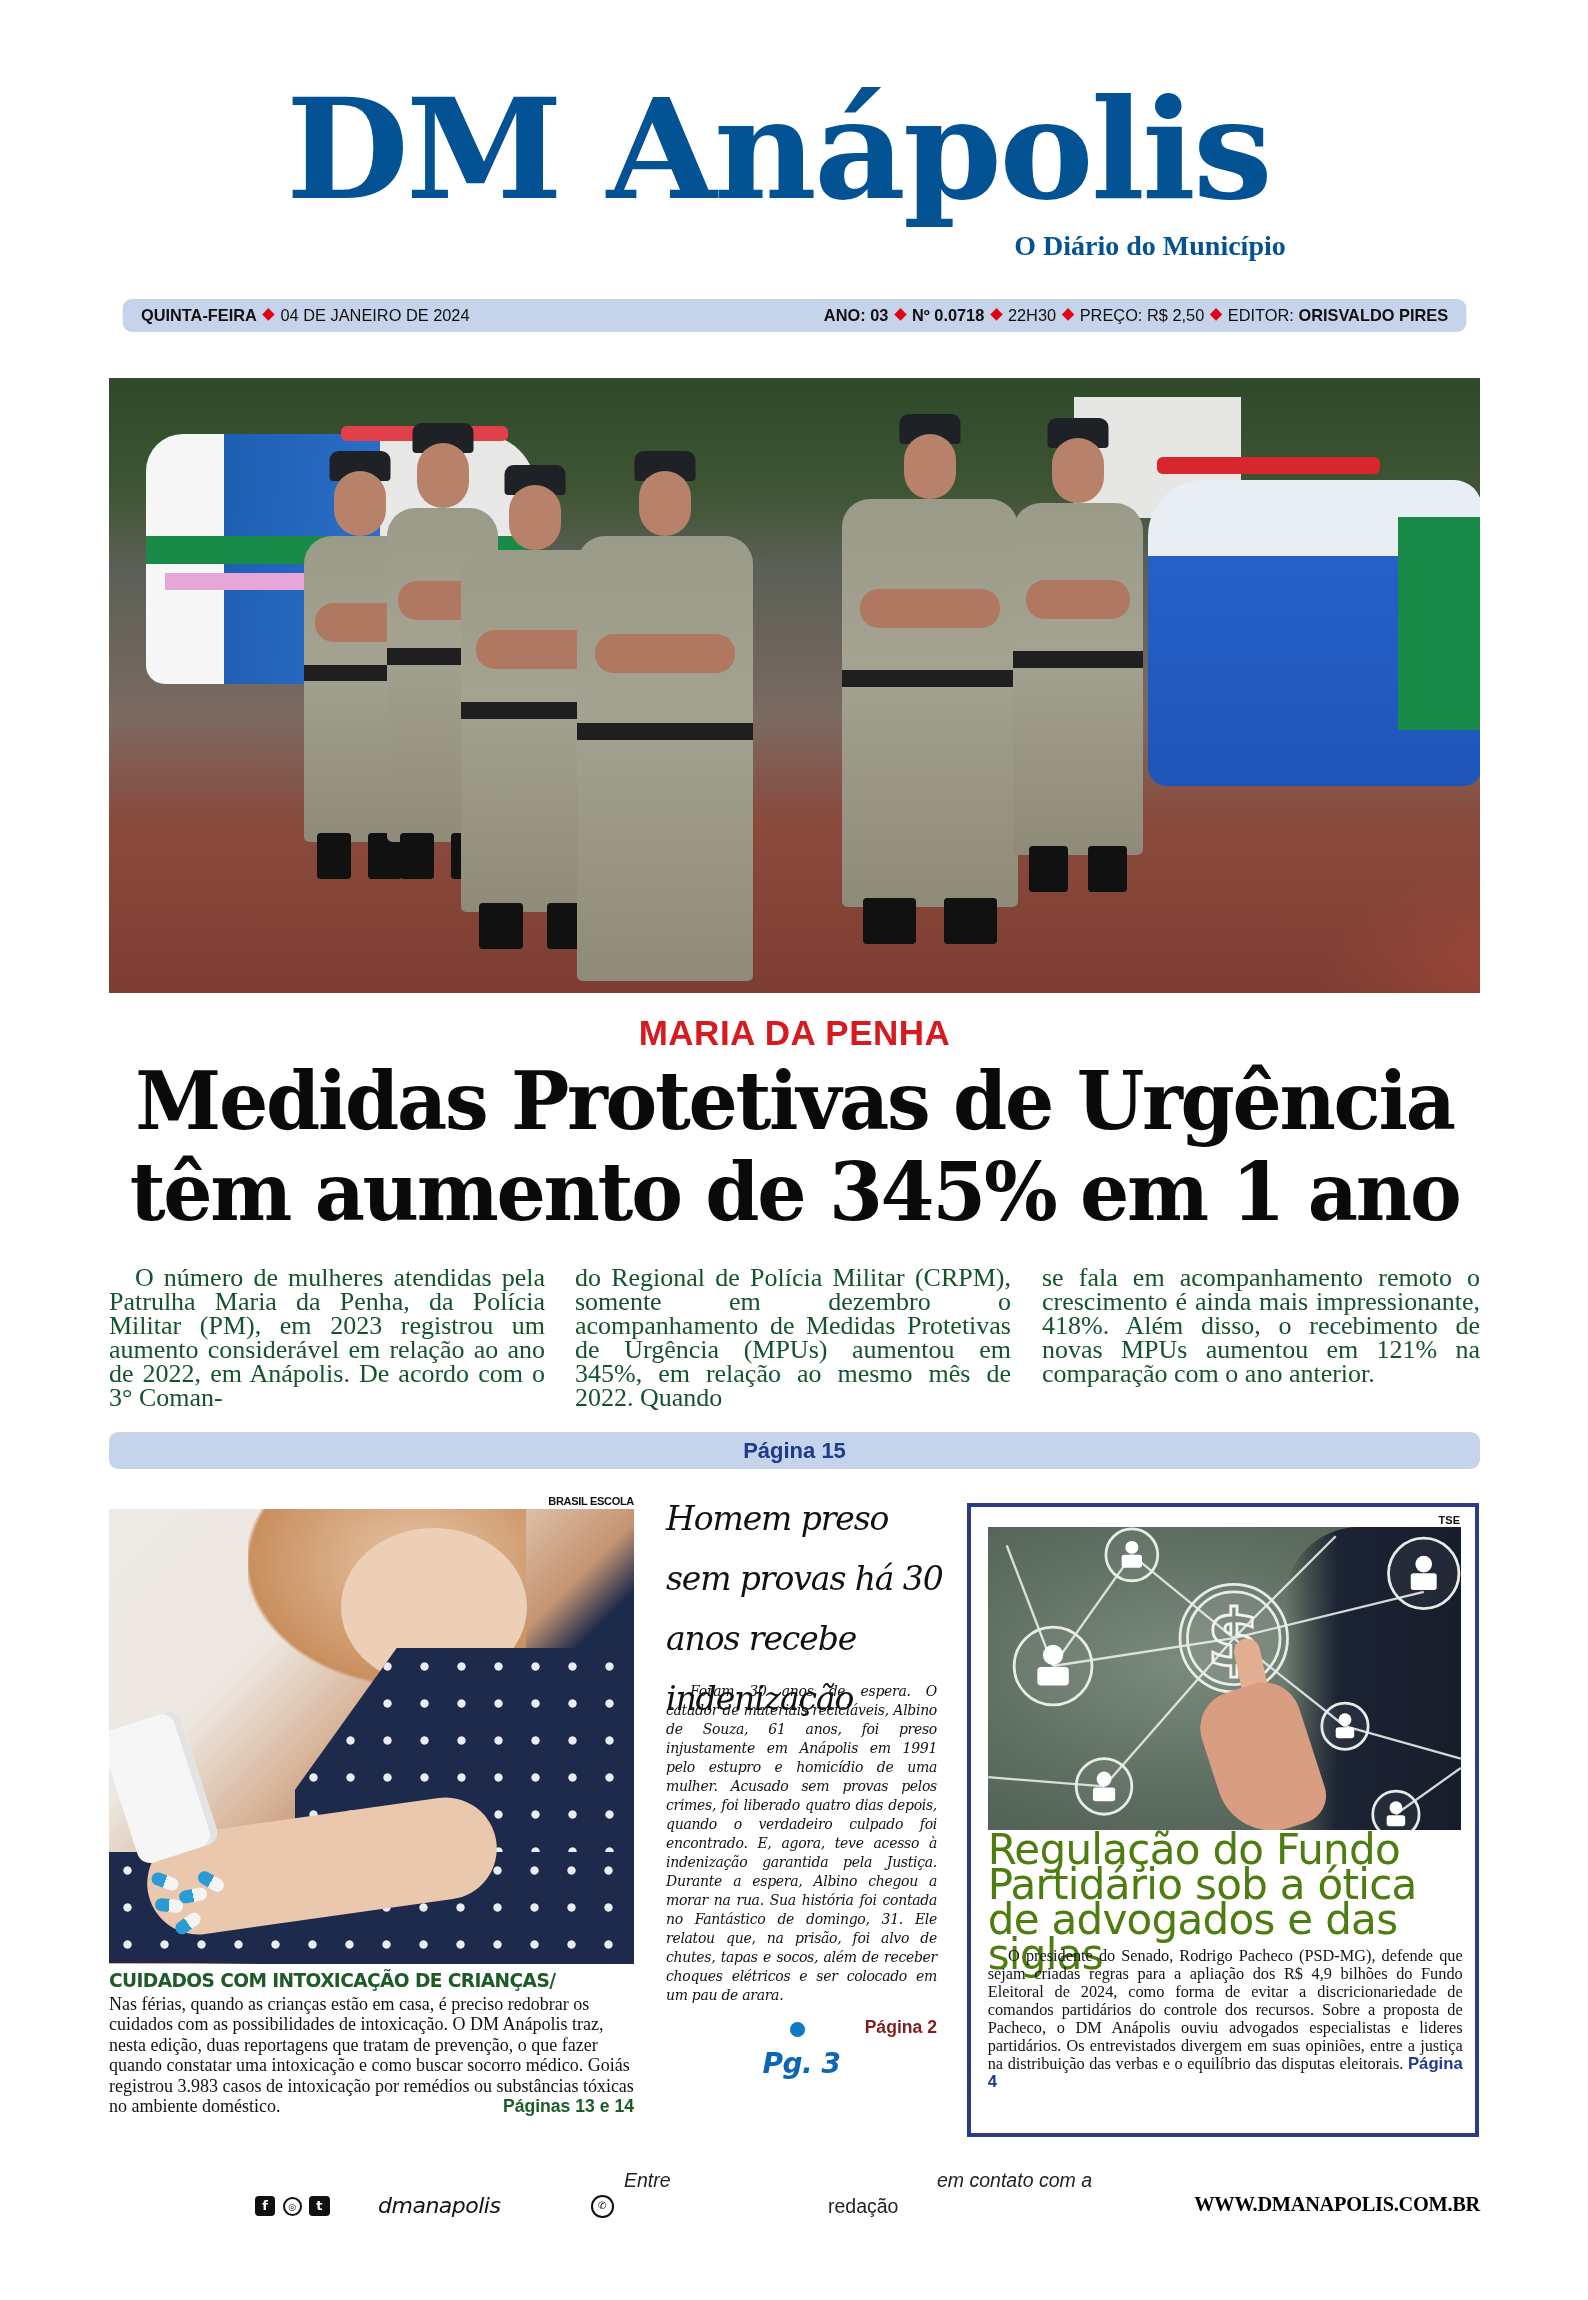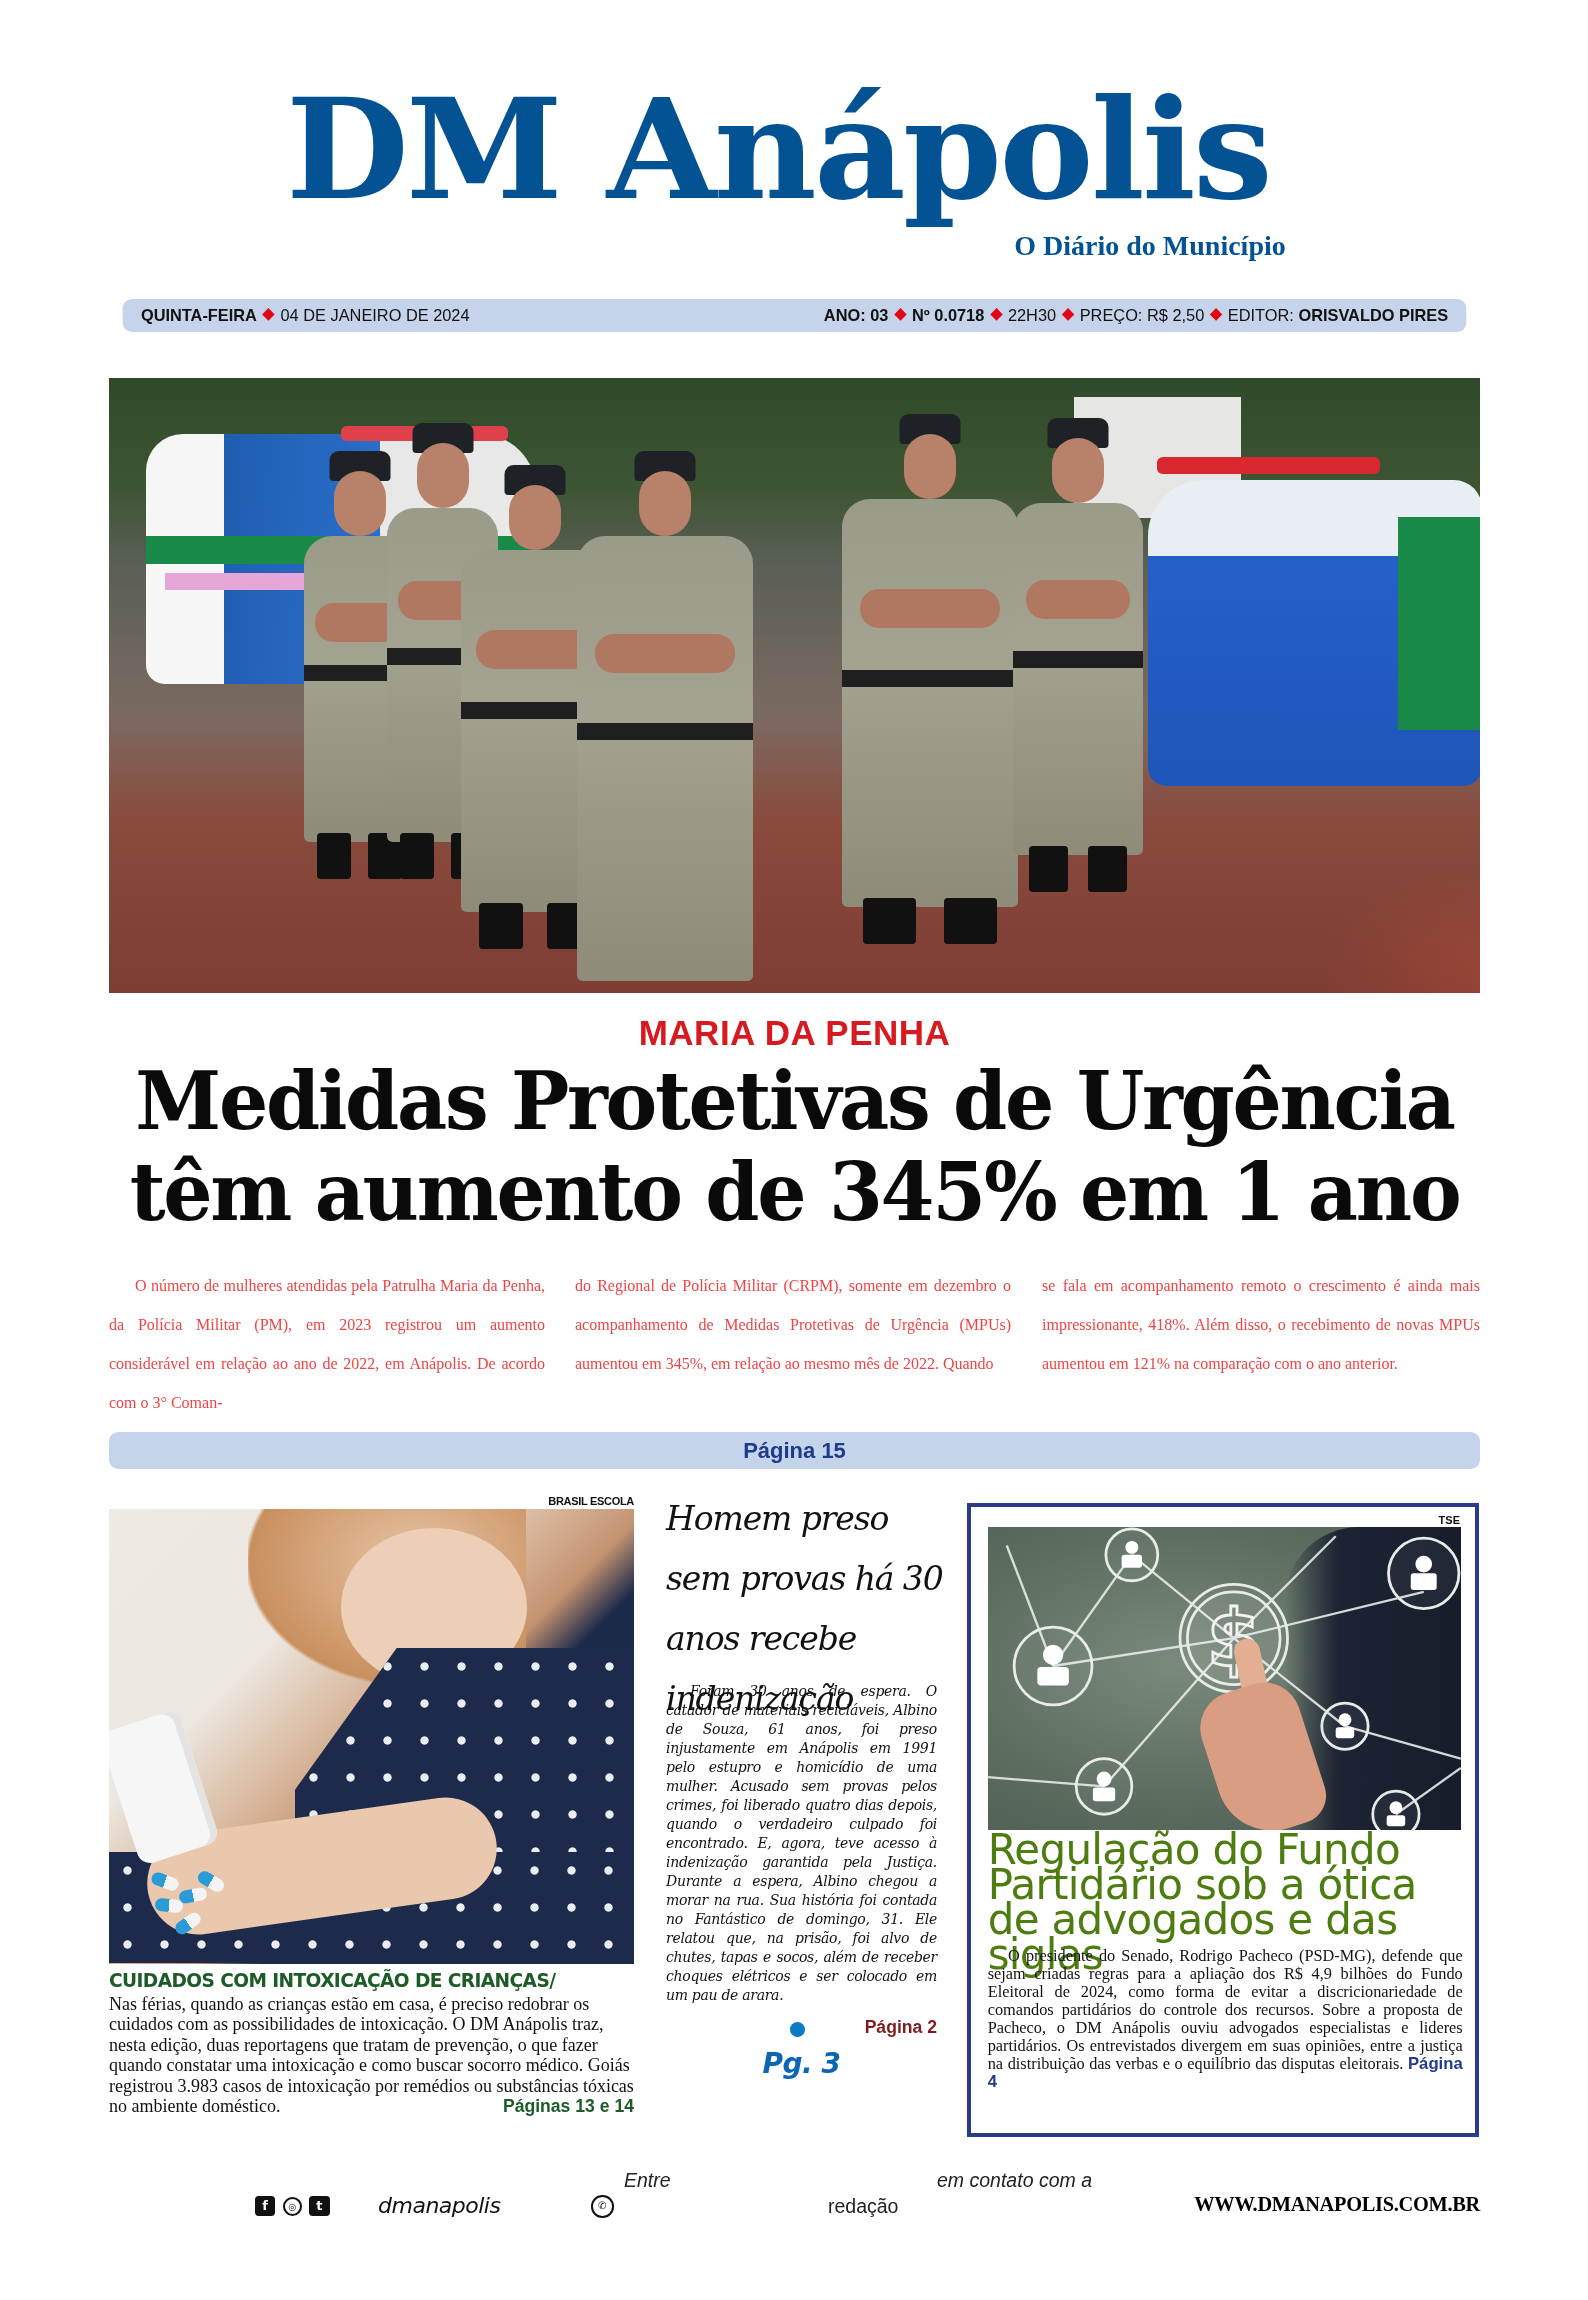--- a/index.html
+++ b/index.html
@@ -35,21 +35,21 @@
   .officer .belt { position: absolute; left: 0; right: 0; top: 42%; height: 16.7px; background: #1f1f1f; }
   .officer .arms { position: absolute; left: 10%; right: 10%; top: 22%; height: 39px; background: #b07860; border-radius: 18.6px; }
   .officer .boot-l, .officer .boot-r { position: absolute; bottom: -37px; width: 30%; height: 46px; background: #111; border-radius: 3.7px; }
   .officer .boot-l { left: 12%; } .officer .boot-r { right: 12%; }
 
   
   .kicker { left: 109px; top: 1013px; width: 1371px; text-align: center; font-family: "Liberation Sans", sans-serif; font-weight: bold; font-size: 35px; color: #d71920; letter-spacing: 0.5px; }
   .headline { left: 109px; top: 1056px; width: 1371px; font-family: "DejaVu Serif", serif; font-weight: bold; font-size: 80px; line-height: 91px; color: #0a0a0a; text-align: center; letter-spacing: -2.4px; transform: scaleX(0.97); transform-origin: center top; }
 
   
-  .lead-col { top: 1266px; width: 436px; font-family: "Liberation Serif", serif; font-size: 16px; line-height: 39px; text-align: justify; color: #ef4444; hyphens: manual; }
+  .lead-col { top: 1266px; width: 436px; font-family: "Liberation Serif", serif; font-size: 26px; line-height: 24px; text-align: justify; color: #14532d; hyphens: manual; }
   .lead-col p { margin: 0; }
   .lead-col.c1 p { text-indent: 26px; }
   .c1 { left: 109px; }
   .c2 { left: 575px; }
   .c3 { left: 1042px; width: 438px; }
 
   .pagebar { left: 109px; top: 1432px; width: 1371px; height: 37px; background: #c5d3eb; border-radius: 9.3px; text-align: center; font-family: "Liberation Sans", sans-serif; font-weight: bold; font-size: 22px; line-height: 37px; color: #1d3b8b; }
 
   
   .credit-left { left: 464px; top: 1495px; width: 170px; text-align: right; font-family: "Liberation Sans", sans-serif; font-weight: bold; font-size: 11px; color: #111; letter-spacing: -0.3px; }

